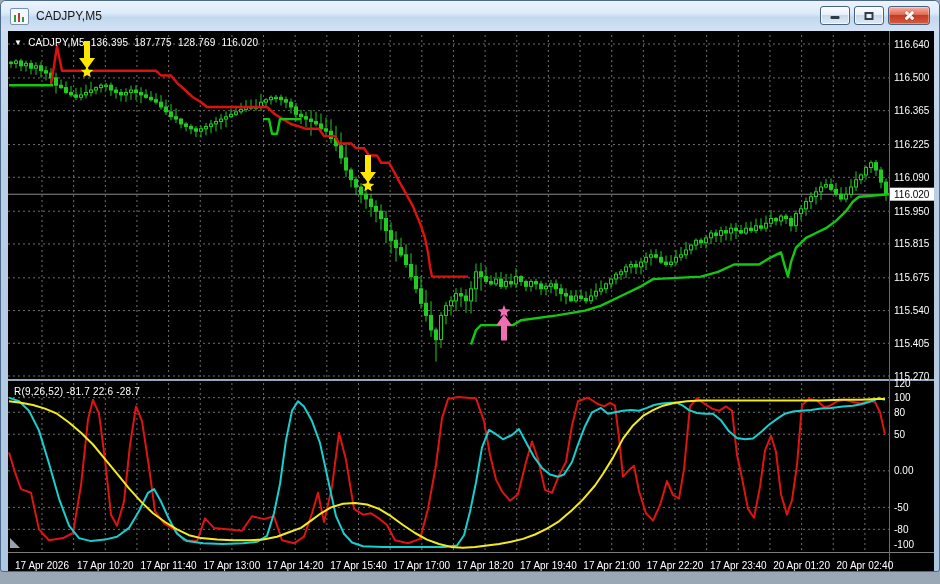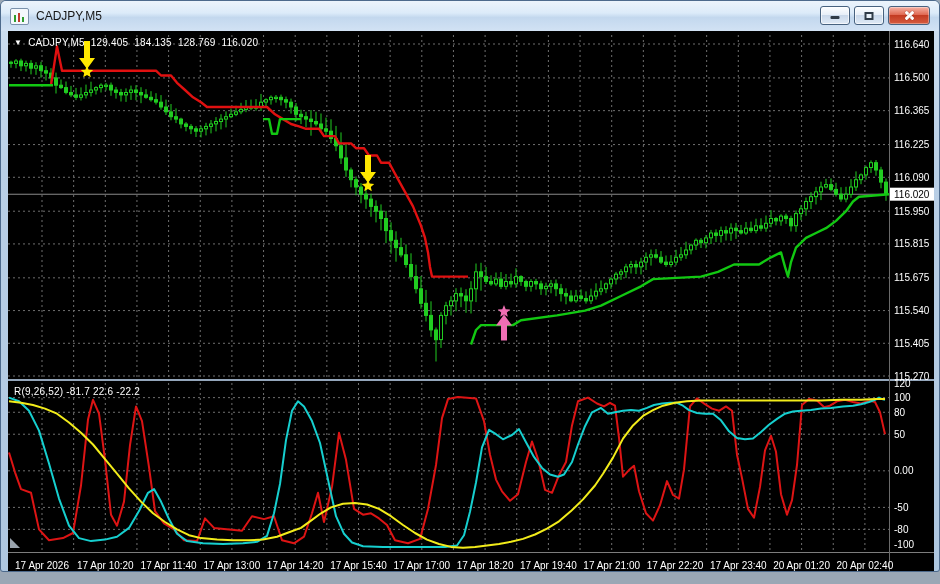--- a/index.html
+++ b/index.html
@@ -554,17 +554,17 @@
           <text x="540.4" y="538">17 Apr 19:40</text>
           <text x="603.7" y="538">17 Apr 21:00</text>
           <text x="667.0" y="538">17 Apr 22:20</text>
           <text x="730.3" y="538">17 Apr 23:40</text>
           <text x="793.6" y="538">20 Apr 01:20</text>
           <text x="856.9" y="538">20 Apr 02:40</text>
         </g>
         <path d="M2 507 L2 517 L12 517 Z" fill="#9aa4ae"></path>
       </svg>
     <div class="overlay-label ohlc">
-      <span class="dd-icon">▼</span><span>CADJPY,M5</span><span>129.405</span><span>184.135</span><span>128.769</span><span>116.020</span>
+      <span class="dd-icon">▼</span><span>CADJPY,M5</span><span>136.395</span><span>187.775</span><span>128.769</span><span>116.020</span>
     </div>
-    <div class="overlay-label ind-label">R(9,26,52) -81.7 22.6 -22.2</div>
+    <div class="overlay-label ind-label">R(9,26,52) -81.7 22.6 -28.7</div>
   </div>
 </div>
 
 </body></html>

